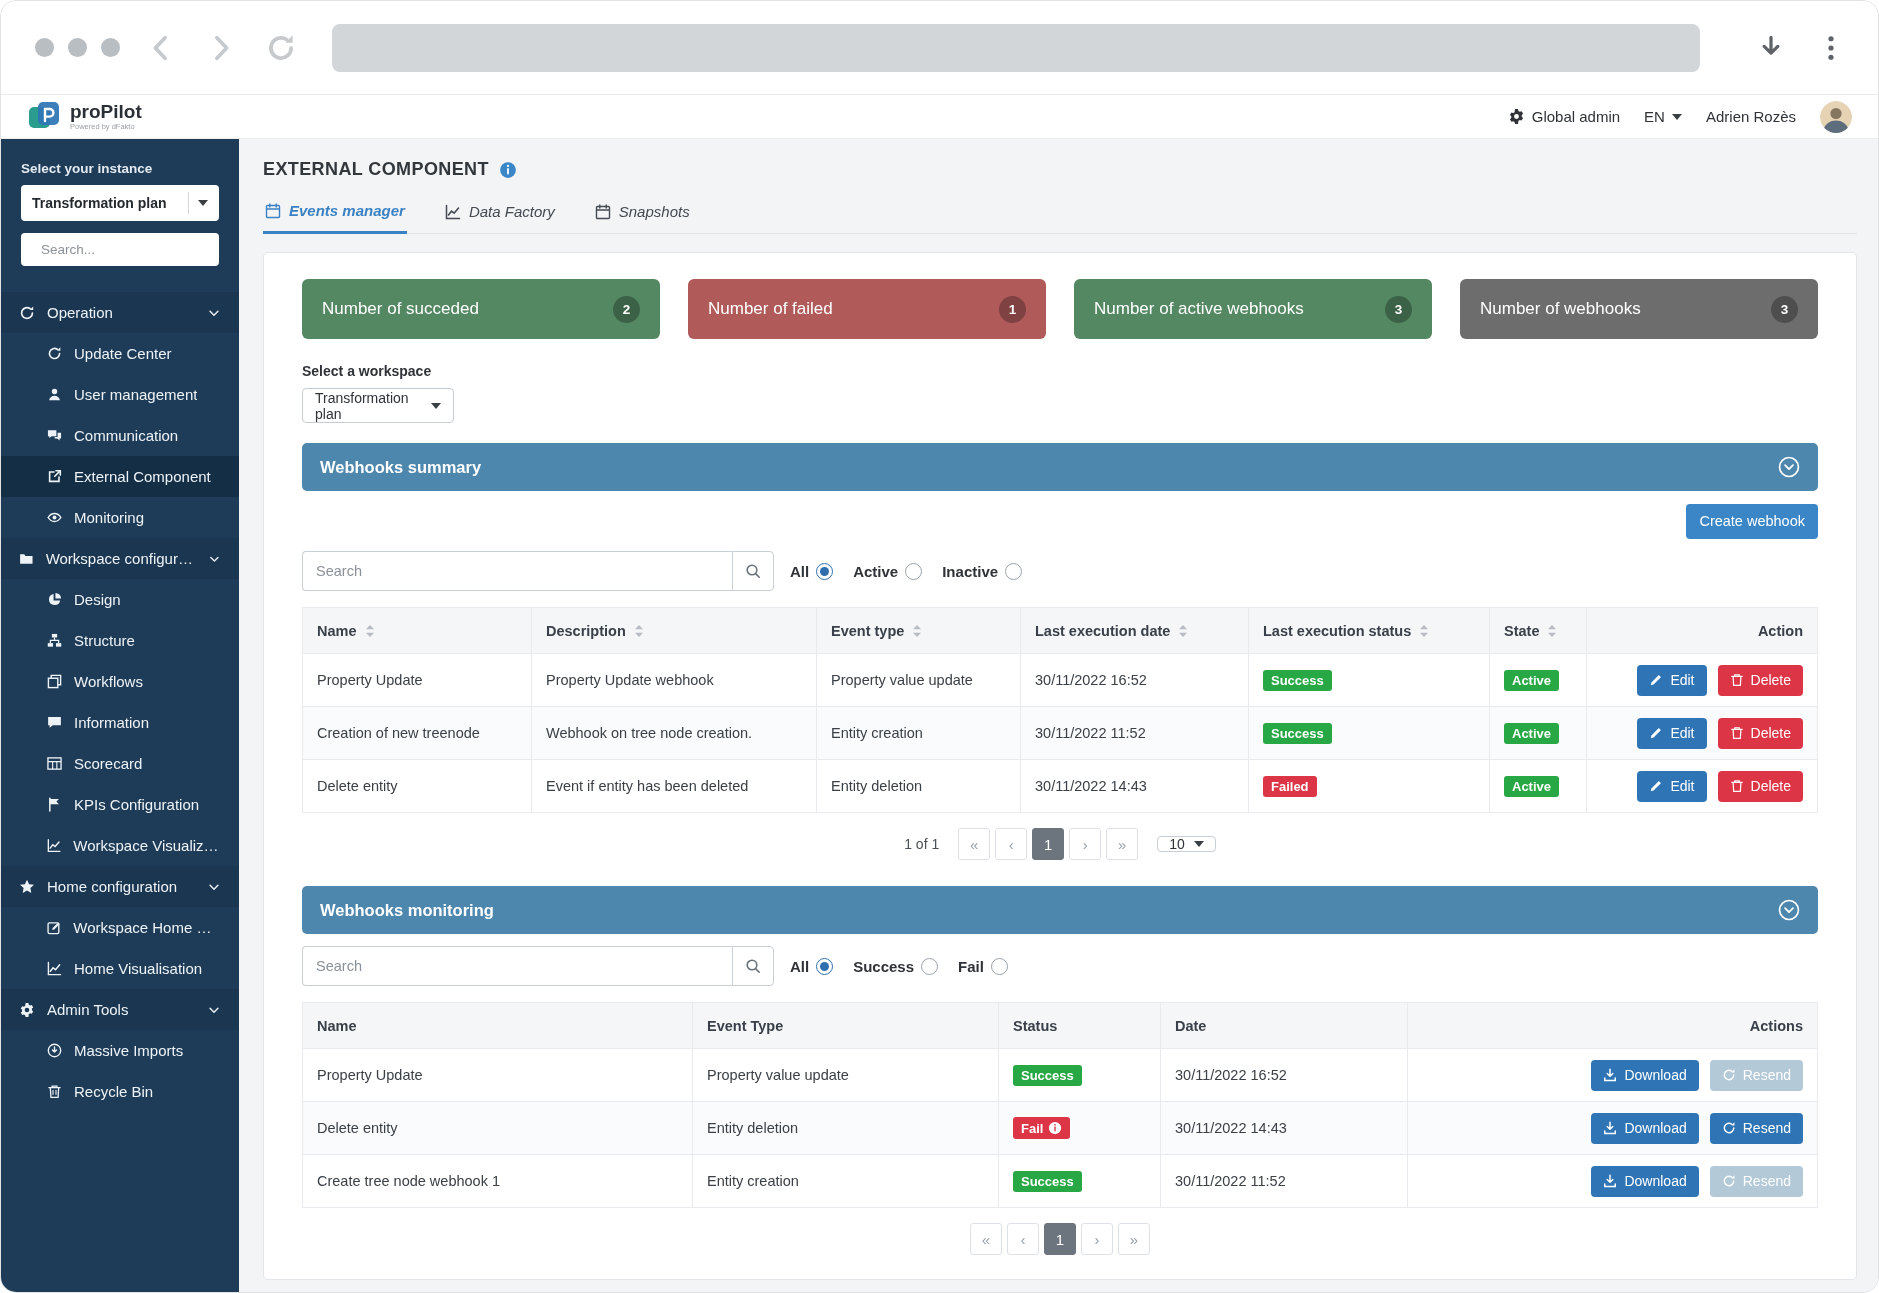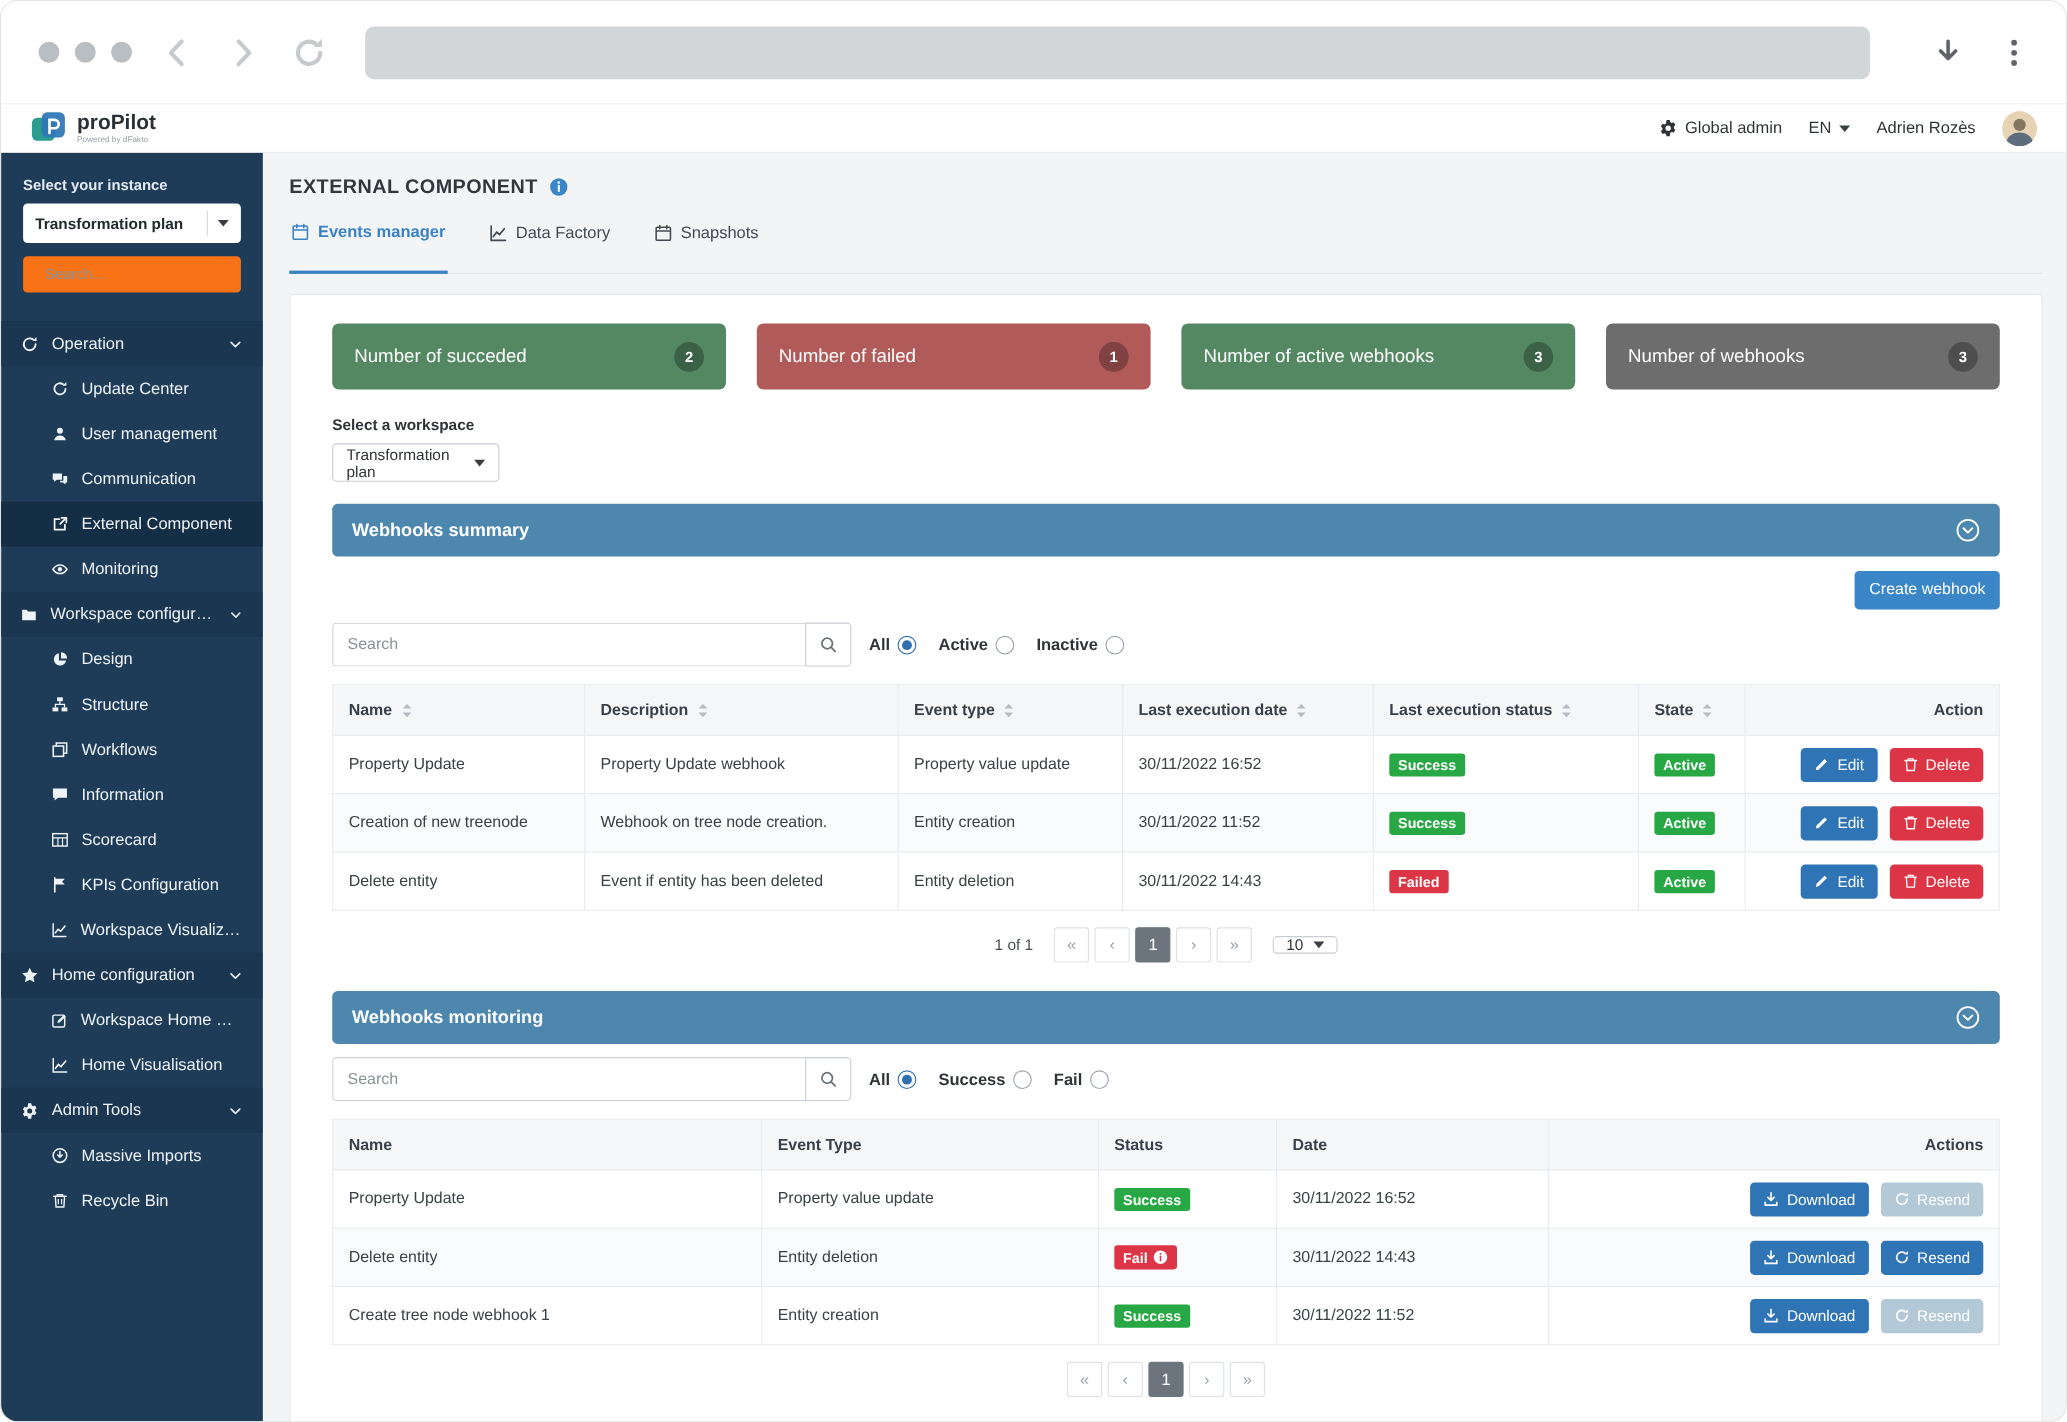--- a/index.html
+++ b/index.html
@@ -36,37 +36,37 @@
 
   
   .app-body { flex:1; display:flex; min-height:0; }
 
   
   .sidebar { width:238px; flex:0 0 238px; background:#1e3c58; color:#eef3f7; padding-top:22px; }
   .sb-pad { padding:0 20px; }
   .sb-label { font-size:13.5px; font-weight:700; color:#e3eaf1; margin-bottom:9px; }
   .instance-select { height:36px; background:#fff; border-radius:4px; display:flex; align-items:center; padding:0 11px; color:#24292e; font-size:14px; font-weight:700; cursor:pointer; }
   .instance-select .sel-caret { margin-left:auto; border-left:1px solid #d4d7da; padding-left:9px; display:flex; align-items:center; height:60%; }
-  .sb-search { margin-top:12px; height:33px; background:#f97316; border-radius:4px; display:flex; align-items:center; gap:8px; padding:0 10px; }
+  .sb-search { margin-top:12px; height:33px; background:#ffffff; border-radius:4px; display:flex; align-items:center; gap:8px; padding:0 10px; }
   .sb-search input { border:none; outline:none; flex:1; font-size:13.5px; font-family:inherit; color:#333; background:transparent; }
   .sb-search input::placeholder { color:#8a9198; }
   .nav { margin-top:26px; }
   .nav-group, .nav-item { height:41px; display:flex; align-items:center; gap:12px; font-size:15px; cursor:pointer; color:#eef3f7; }
   .nav-group { padding:0 18px; background:#1a3650; }
   .nav-item { padding-left:46px; padding-right:18px; }
   .nav-item.active { background:#142e46; }
   .nav-label { white-space:nowrap; overflow:hidden; text-overflow:ellipsis; }
   .nav-chevron { margin-left:auto; width:14px; height:14px; opacity:.95; }
 
   
   .main { flex:1; background:#f3f4f6; padding:16px 21px 24px 24px; overflow:hidden; }
   .page-title-row { display:flex; align-items:center; gap:10px; margin-top:4px; }
   .page-title { font-size:18px; font-weight:700; letter-spacing:.4px; color:#32373c; }
   .tabs { display:flex; gap:36px; margin-top:16px; border-bottom:1px solid #e3e5e8; }
-  .tab { display:flex; align-items:center; gap:8px; font-size:15px; color:#434a51; padding:6px 2px 27px; cursor:pointer; }
+  .tab { display:flex; align-items:center; gap:8px; font-size:15px; color:#434a51; padding:6px 2px 12px; cursor:pointer;font-style:italic; }
   .tab.active { color:#3b82c4; font-weight:700; border-bottom:3px solid #3b82c4; margin-bottom:-1px; }
 
   .card { margin-top:18px; background:#fff; border:1px solid #e3e6e9; border-radius:5px; padding:26px 38px 24px; }
 
   .stats { display:flex; gap:28px; }
   .stat { flex:1; height:60px; border-radius:6px; display:flex; align-items:center; justify-content:space-between; padding:0 20px; color:#fff; }
   .stat-label { font-size:17px; }
   .stat-badge { width:27px; height:27px; border-radius:50%; background:rgba(0,0,0,.28); display:flex; align-items:center; justify-content:center; font-size:13.5px; font-weight:700; }
   .stat.green { background:#538862; } .stat.red { background:#b05a5a;text-align:center; } .stat.gray { background:#6d6d6d; }
 

